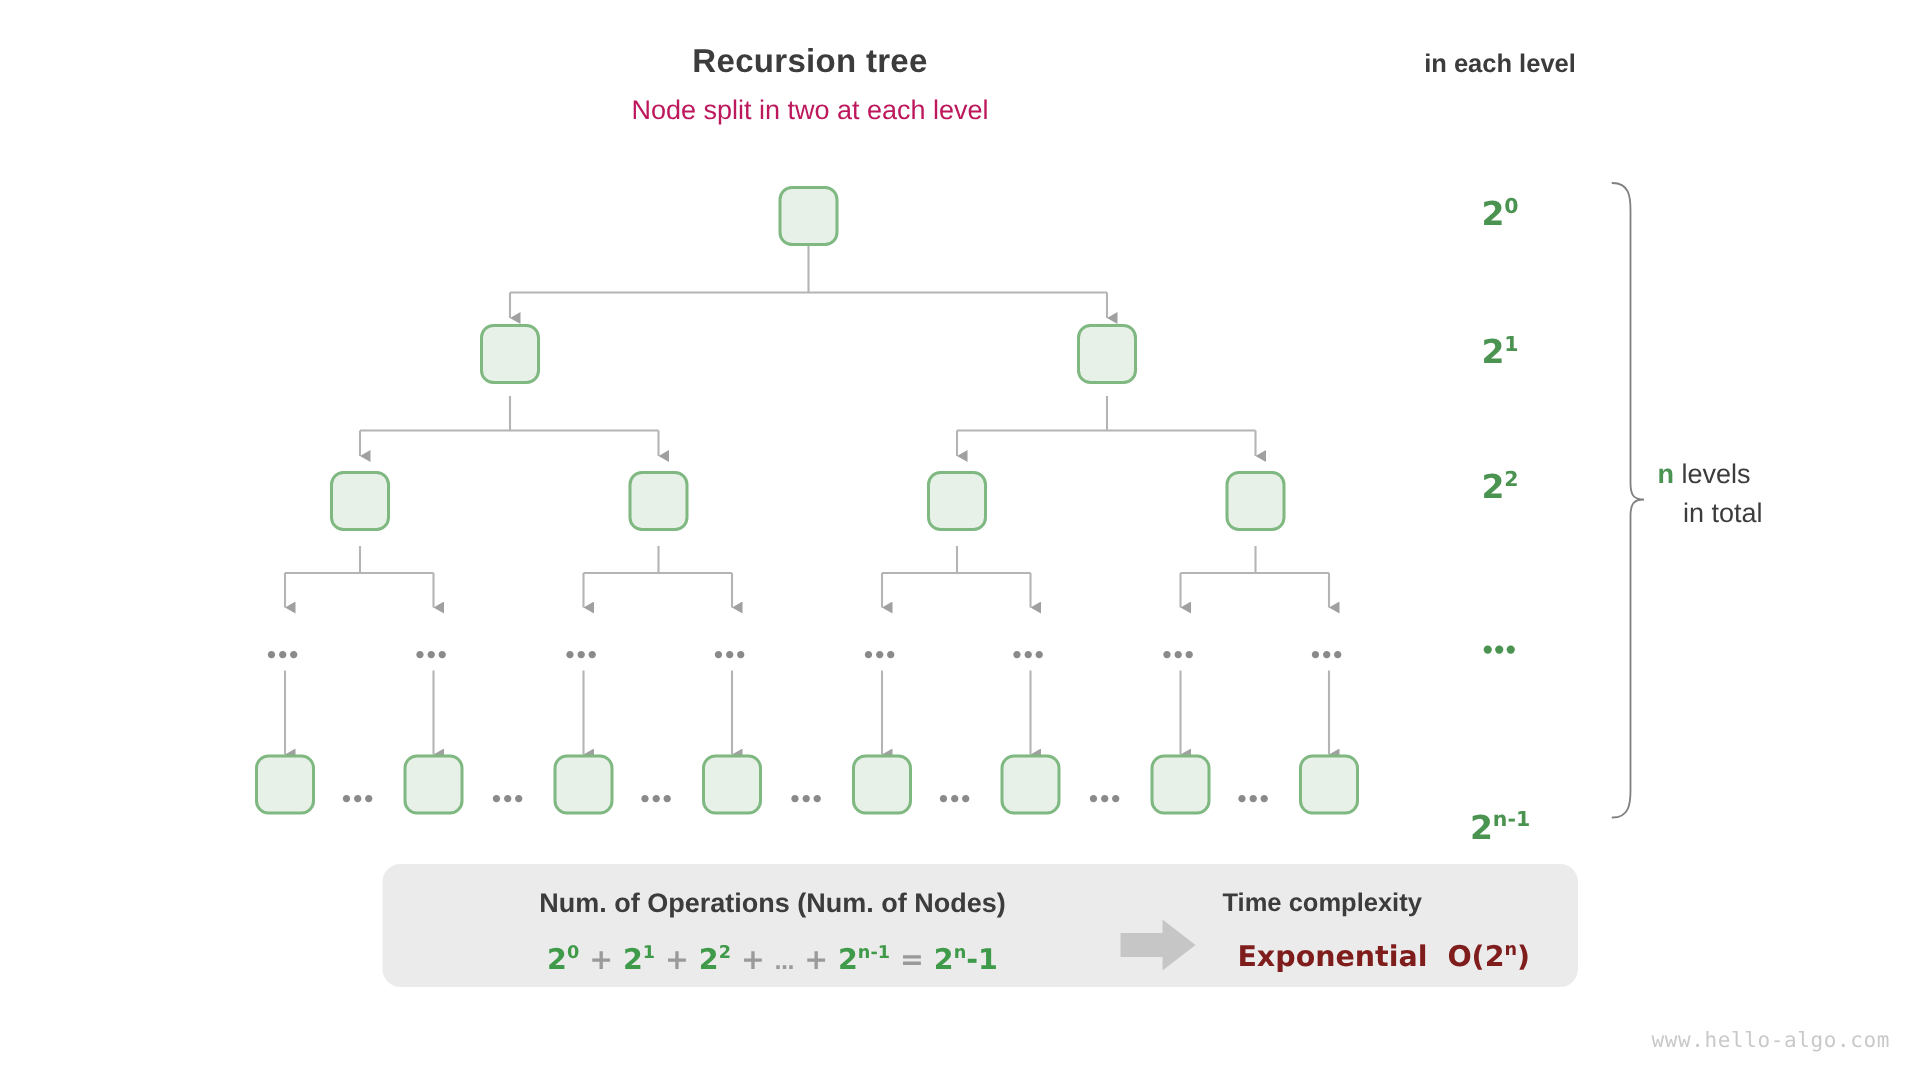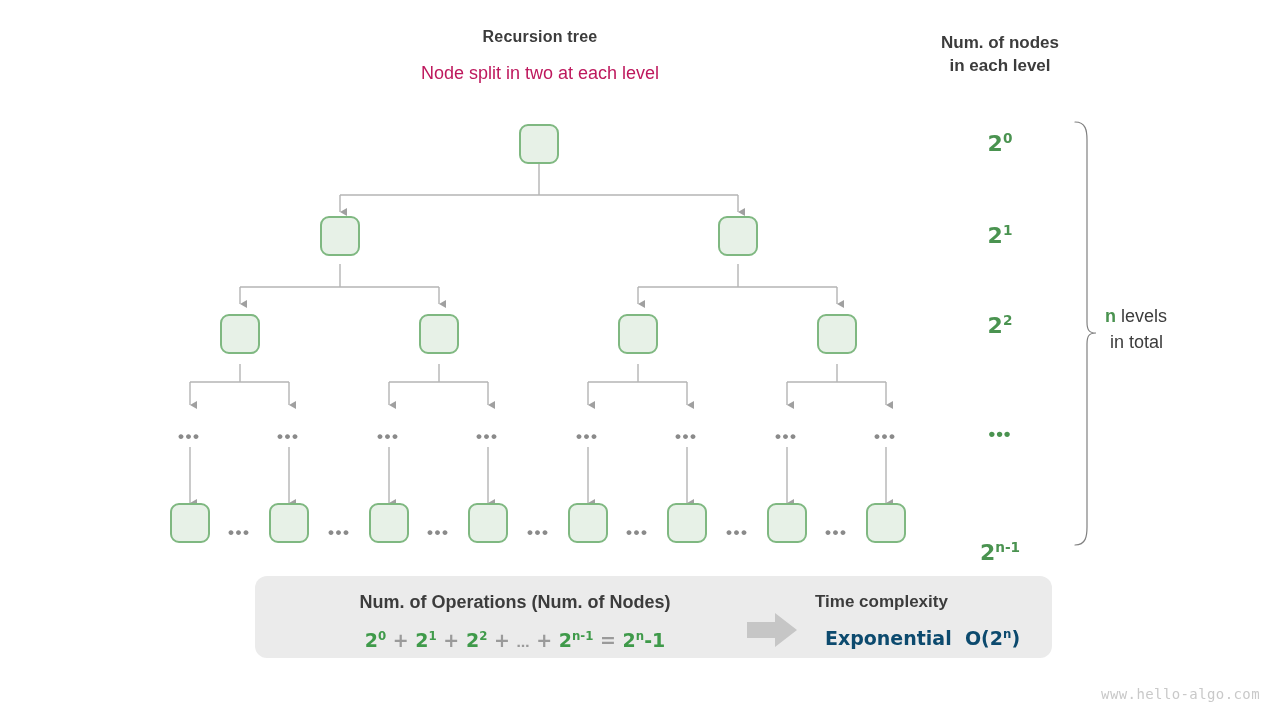--- a/index.html
+++ b/index.html
@@ -28,21 +28,21 @@
     pointer-events: none;
   }
 
   
   .title-main {
     position: absolute;
     left: 340px;
     top: 28px;
     width: 400px;
     text-align: center;
-    font-size: 16px;
+    font-size: 22px;
     font-weight: bold;
     color: #3c3c3c;
     letter-spacing: 0.2px;
   }
   .title-sub {
     position: absolute;
     left: 320px;
     top: 63px;
     width: 440px;
     text-align: center;
@@ -96,21 +96,21 @@
     color: #3c3c3c;
     line-height: 1.45;
     text-align: left;
   }
   .brace-text .n {
     color: #4a9350;
     font-weight: bold;
   }
   .brace-text .l2 {
     display: block;
-    margin-left: 5px;
+    margin-left: 17px;
   }
 
   
   .node {
     position: absolute;
     width: 40px;
     height: 40px;
     border: 2px solid #7fb881;
     border-radius: 9px;
     background: #e7f1e7;
@@ -178,21 +178,21 @@
     color: #3c3c3c;
   }
   .sum-right-value {
     position: absolute;
     left: 545px;
     top: 51px;
     width: 245px;
     text-align: center;
     font-size: 19px;
     font-weight: bold;
-    color: #0c4a6e;
+    color: #7f1d1d;
     font-family: "DejaVu Sans", sans-serif;
     white-space: nowrap;
   }
   .sum-right-value sup {
     font-size: 0.62em;
     vertical-align: super;
     line-height: 0;
   }
   .sum-arrow {
     position: absolute;
@@ -212,21 +212,20 @@
   }
 </style>
 </head>
 <body>
 
 <div class="stage">
 
   <div class="title-main">Recursion tree</div>
   <div class="title-sub">Node split in two at each level</div>
   <div class="col-head">
-    <div>Num. of nodes</div>
     <div>in each level</div>
   </div>
 
   <svg class="tree-layer" viewBox="0 0 1280 720">
     <defs>
       <marker id="arrow" markerWidth="9" markerHeight="9" refX="4" refY="7" orient="auto" markerUnits="userSpaceOnUse">
         <path d="M0,0 L8,0 L4,7 z" fill="#a0a0a0"></path>
       </marker>
     </defs>
     <g stroke="#b4b4b4" stroke-width="1.4" fill="none">

